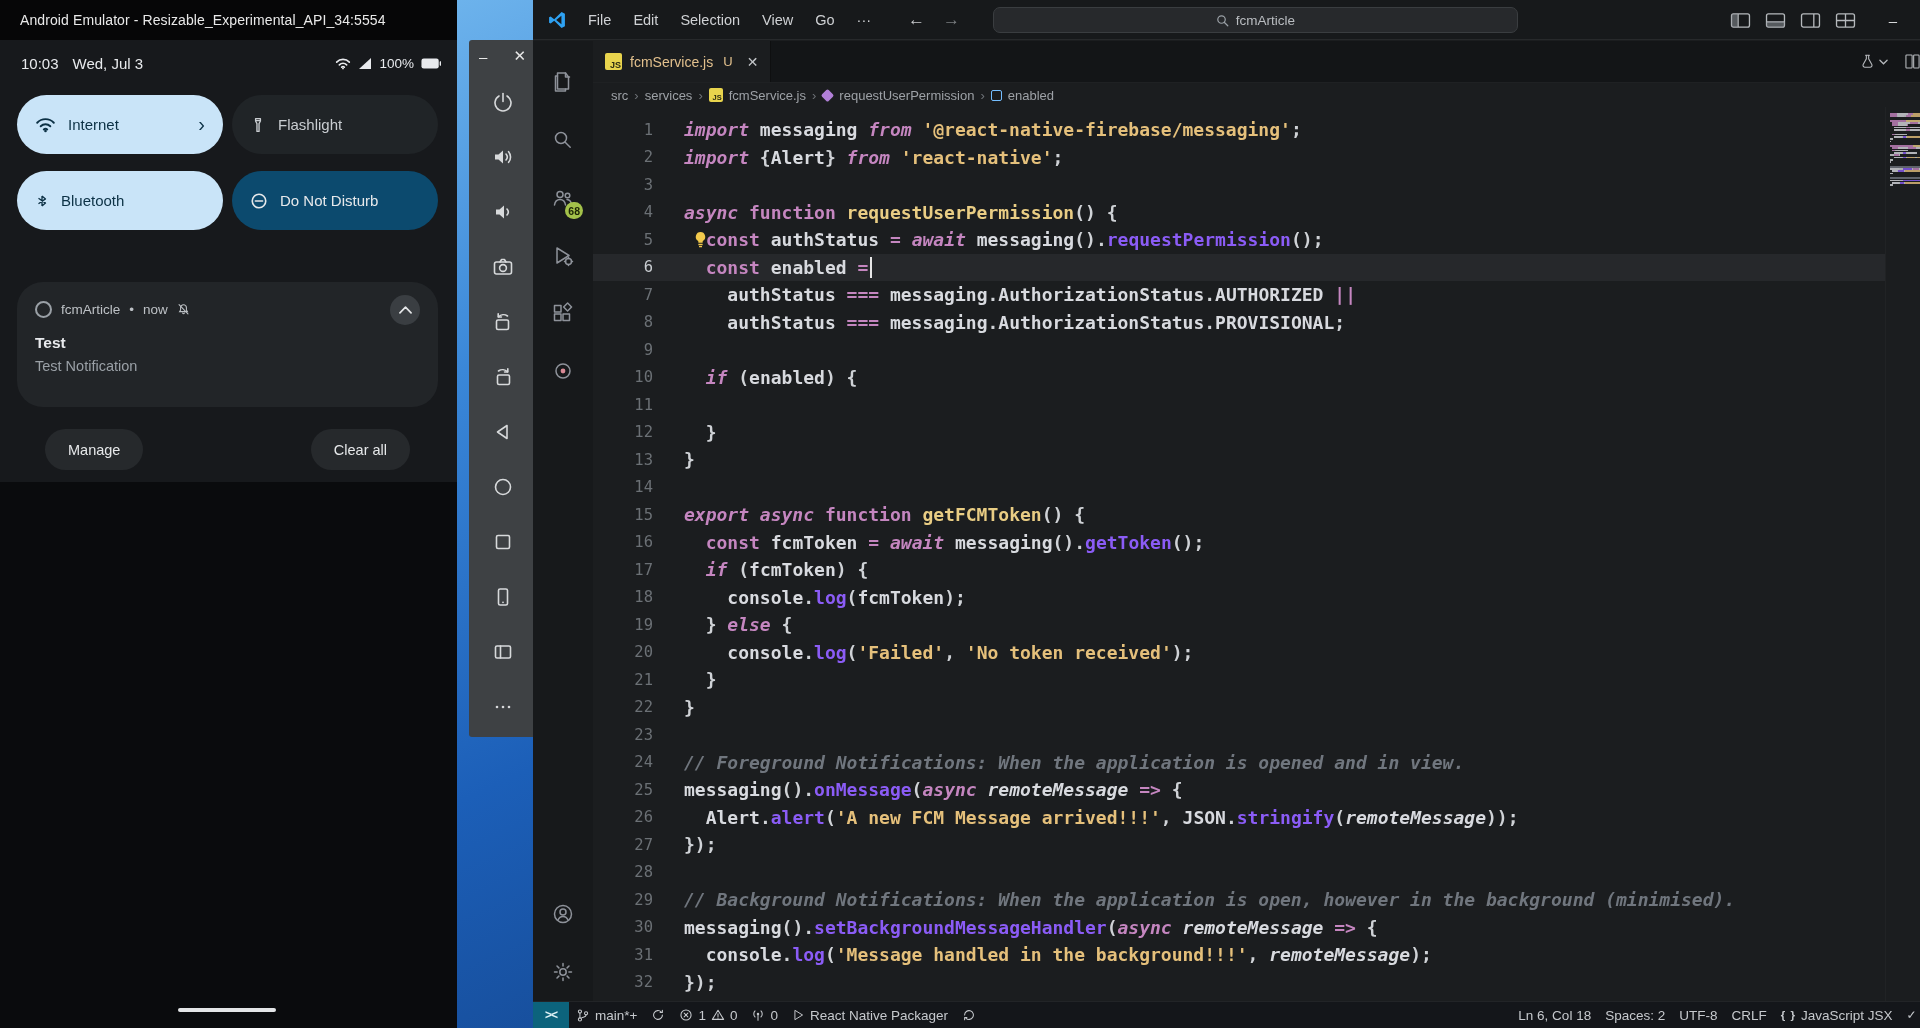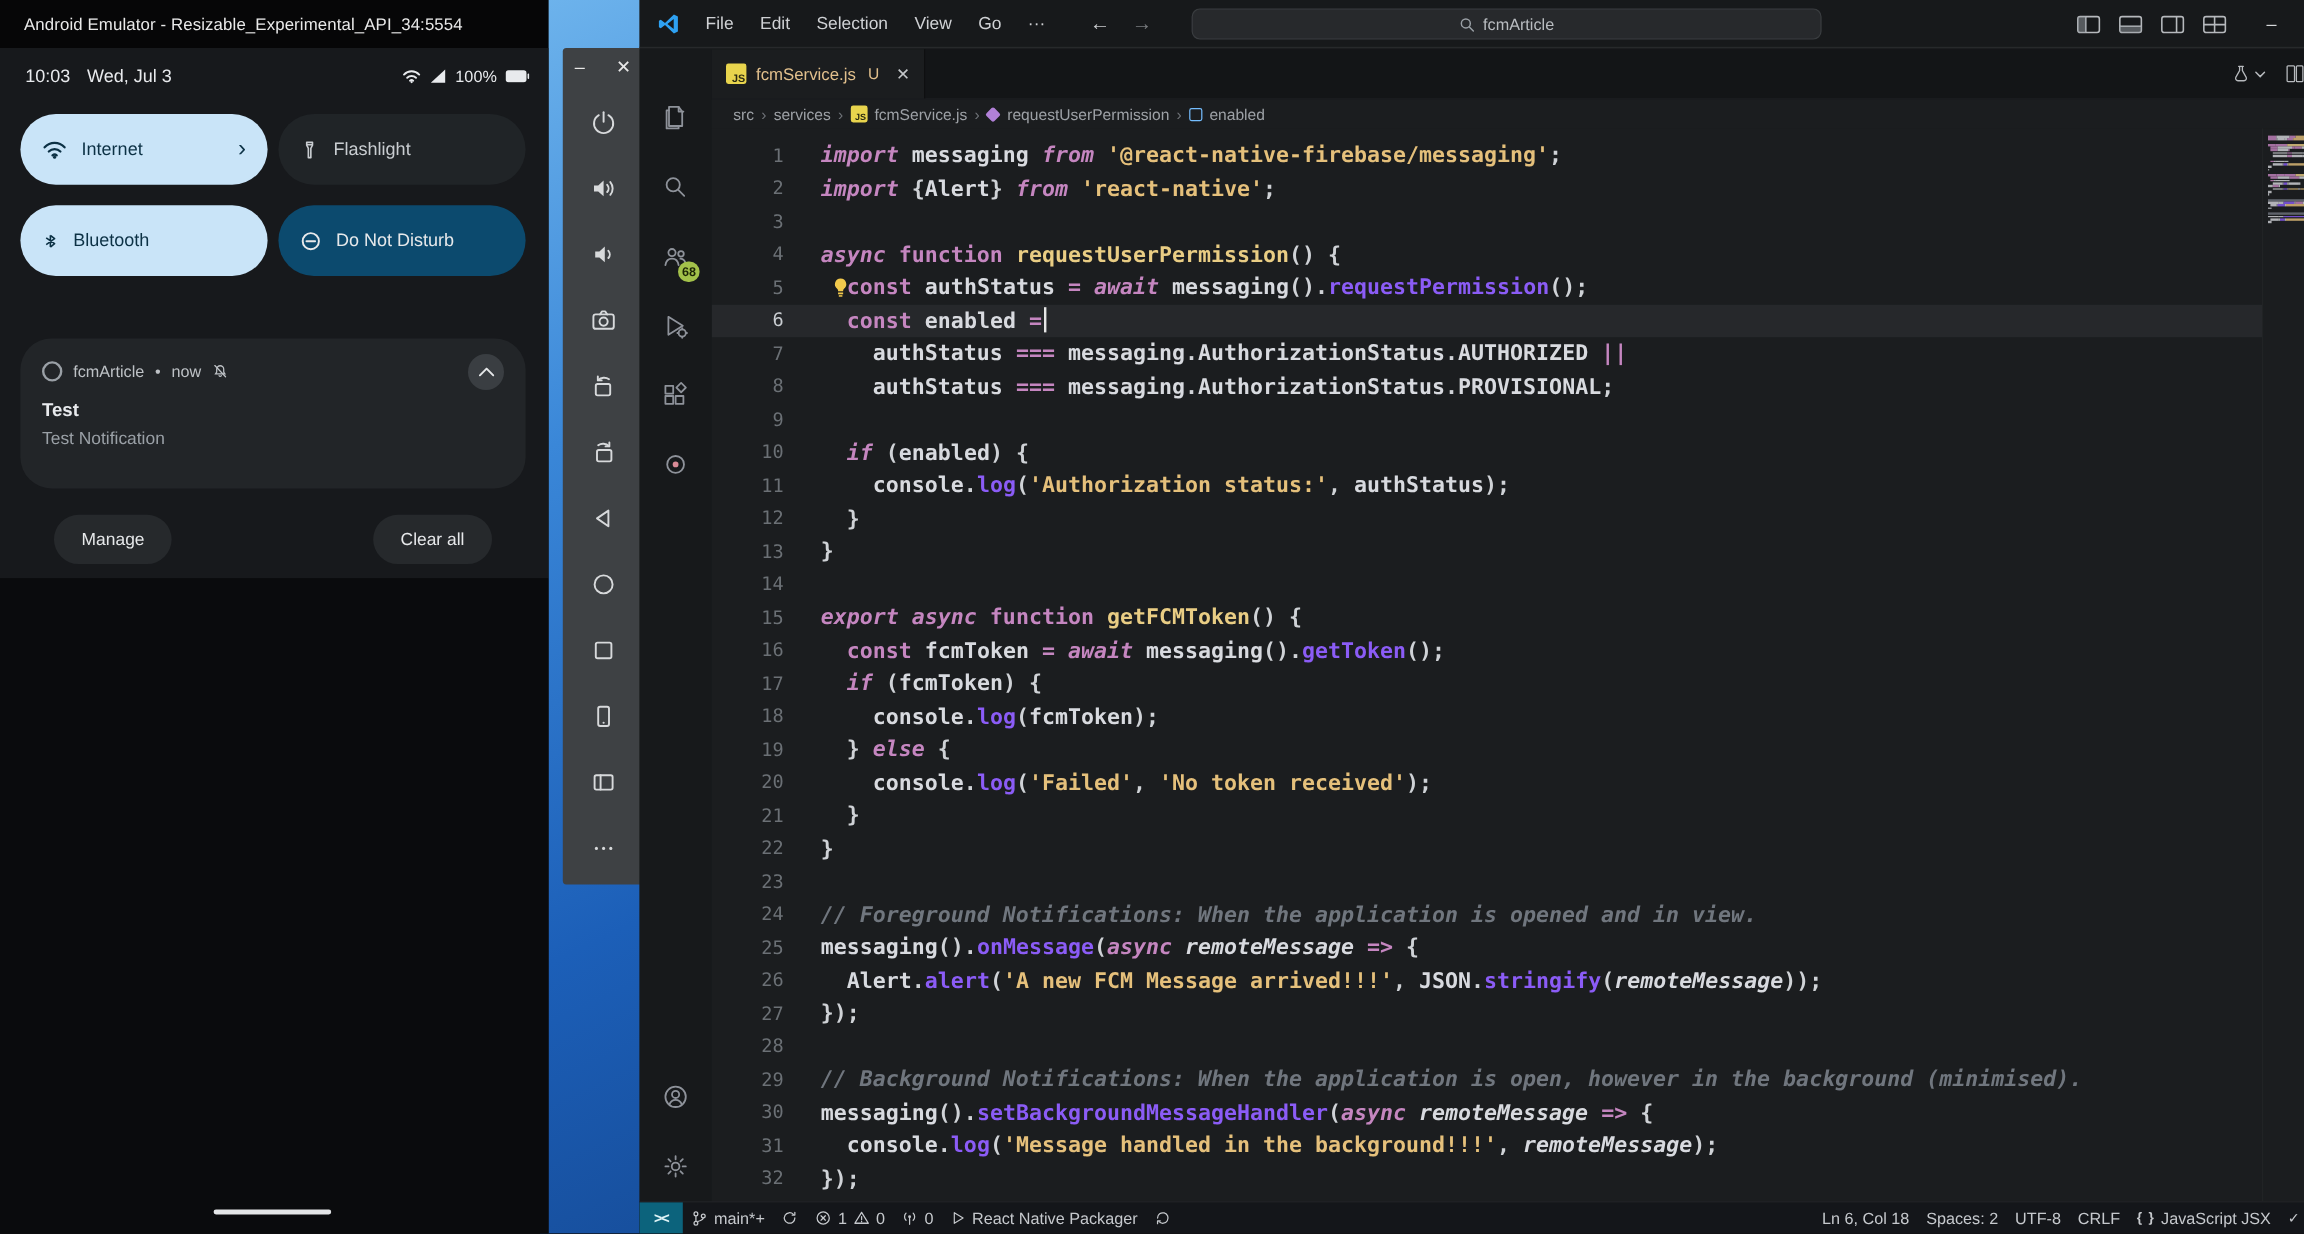--- a/index.html
+++ b/index.html
@@ -107,21 +107,21 @@
   }
   .title-right { position:absolute; right:152px; top:0; height:40px; display:flex; align-items:center; gap:14px; }
   .title-right svg { stroke:#b6b9bd; fill:none; stroke-width:1.4; }
   .win-controls { position:absolute; right:0; top:0; height:40px; display:flex; }
   .win-btn { width:46px; height:40px; display:flex; align-items:center; justify-content:center; color:#d6d8da; font-size:15px; }
   .max-glyph { width:11px; height:11px; border:1.2px solid #d6d8da; border-radius:1px; }
 
   .vsc-body { position:absolute; top:41px; left:0; right:0; bottom:27px; display:flex; }
   .activity {
     width:60px; background:#17191b; display:flex; flex-direction:column; align-items:center;
-    padding-top:28px; flex:none;
+    padding-top:12px; flex:none;
   }
   .act-btn { position:relative; width:48px; height:58px; display:flex; align-items:center; justify-content:center; }
   .act-btn svg { stroke:#8e929a; fill:none; stroke-width:1.5; stroke-linecap:round; stroke-linejoin:round; }
   .act-badge {
     position:absolute; right:4px; bottom:8px; min-width:17px; height:17px; border-radius:9px;
     background:#a3c14a; color:#1c2406; font-size:10.5px; font-weight:700;
     display:flex; align-items:center; justify-content:center; padding:0 3px;
   }
   .act-spacer { flex:1; }
 
@@ -614,21 +614,20 @@
               <div class="cl">
                 <span class="ln">9</span>
                 <span class="tx"></span>
               </div>
               <div class="cl">
                 <span class="ln">10</span>
                 <span class="tx"><span class="tk-p">  </span><span class="tk-kwi">if </span><span class="tk-p">(</span><span class="tk-v">enabled</span><span class="tk-p">) {</span></span>
               </div>
               <div class="cl">
                 <span class="ln">11</span>
-                <span class="tx"><span class="tk-p">    </span><span class="tk-v">console</span><span class="tk-p">.</span><span class="tk-meth">log</span><span class="tk-p">(</span><span class="tk-str">'Authorization status:'</span><span class="tk-p">, </span><span class="tk-v">authStatus</span><span class="tk-p">);</span></span>
               </div>
               <div class="cl">
                 <span class="ln">12</span>
                 <span class="tx"><span class="tk-p">  }</span></span>
               </div>
               <div class="cl">
                 <span class="ln">13</span>
                 <span class="tx"><span class="tk-p">}</span></span>
               </div>
               <div class="cl">

